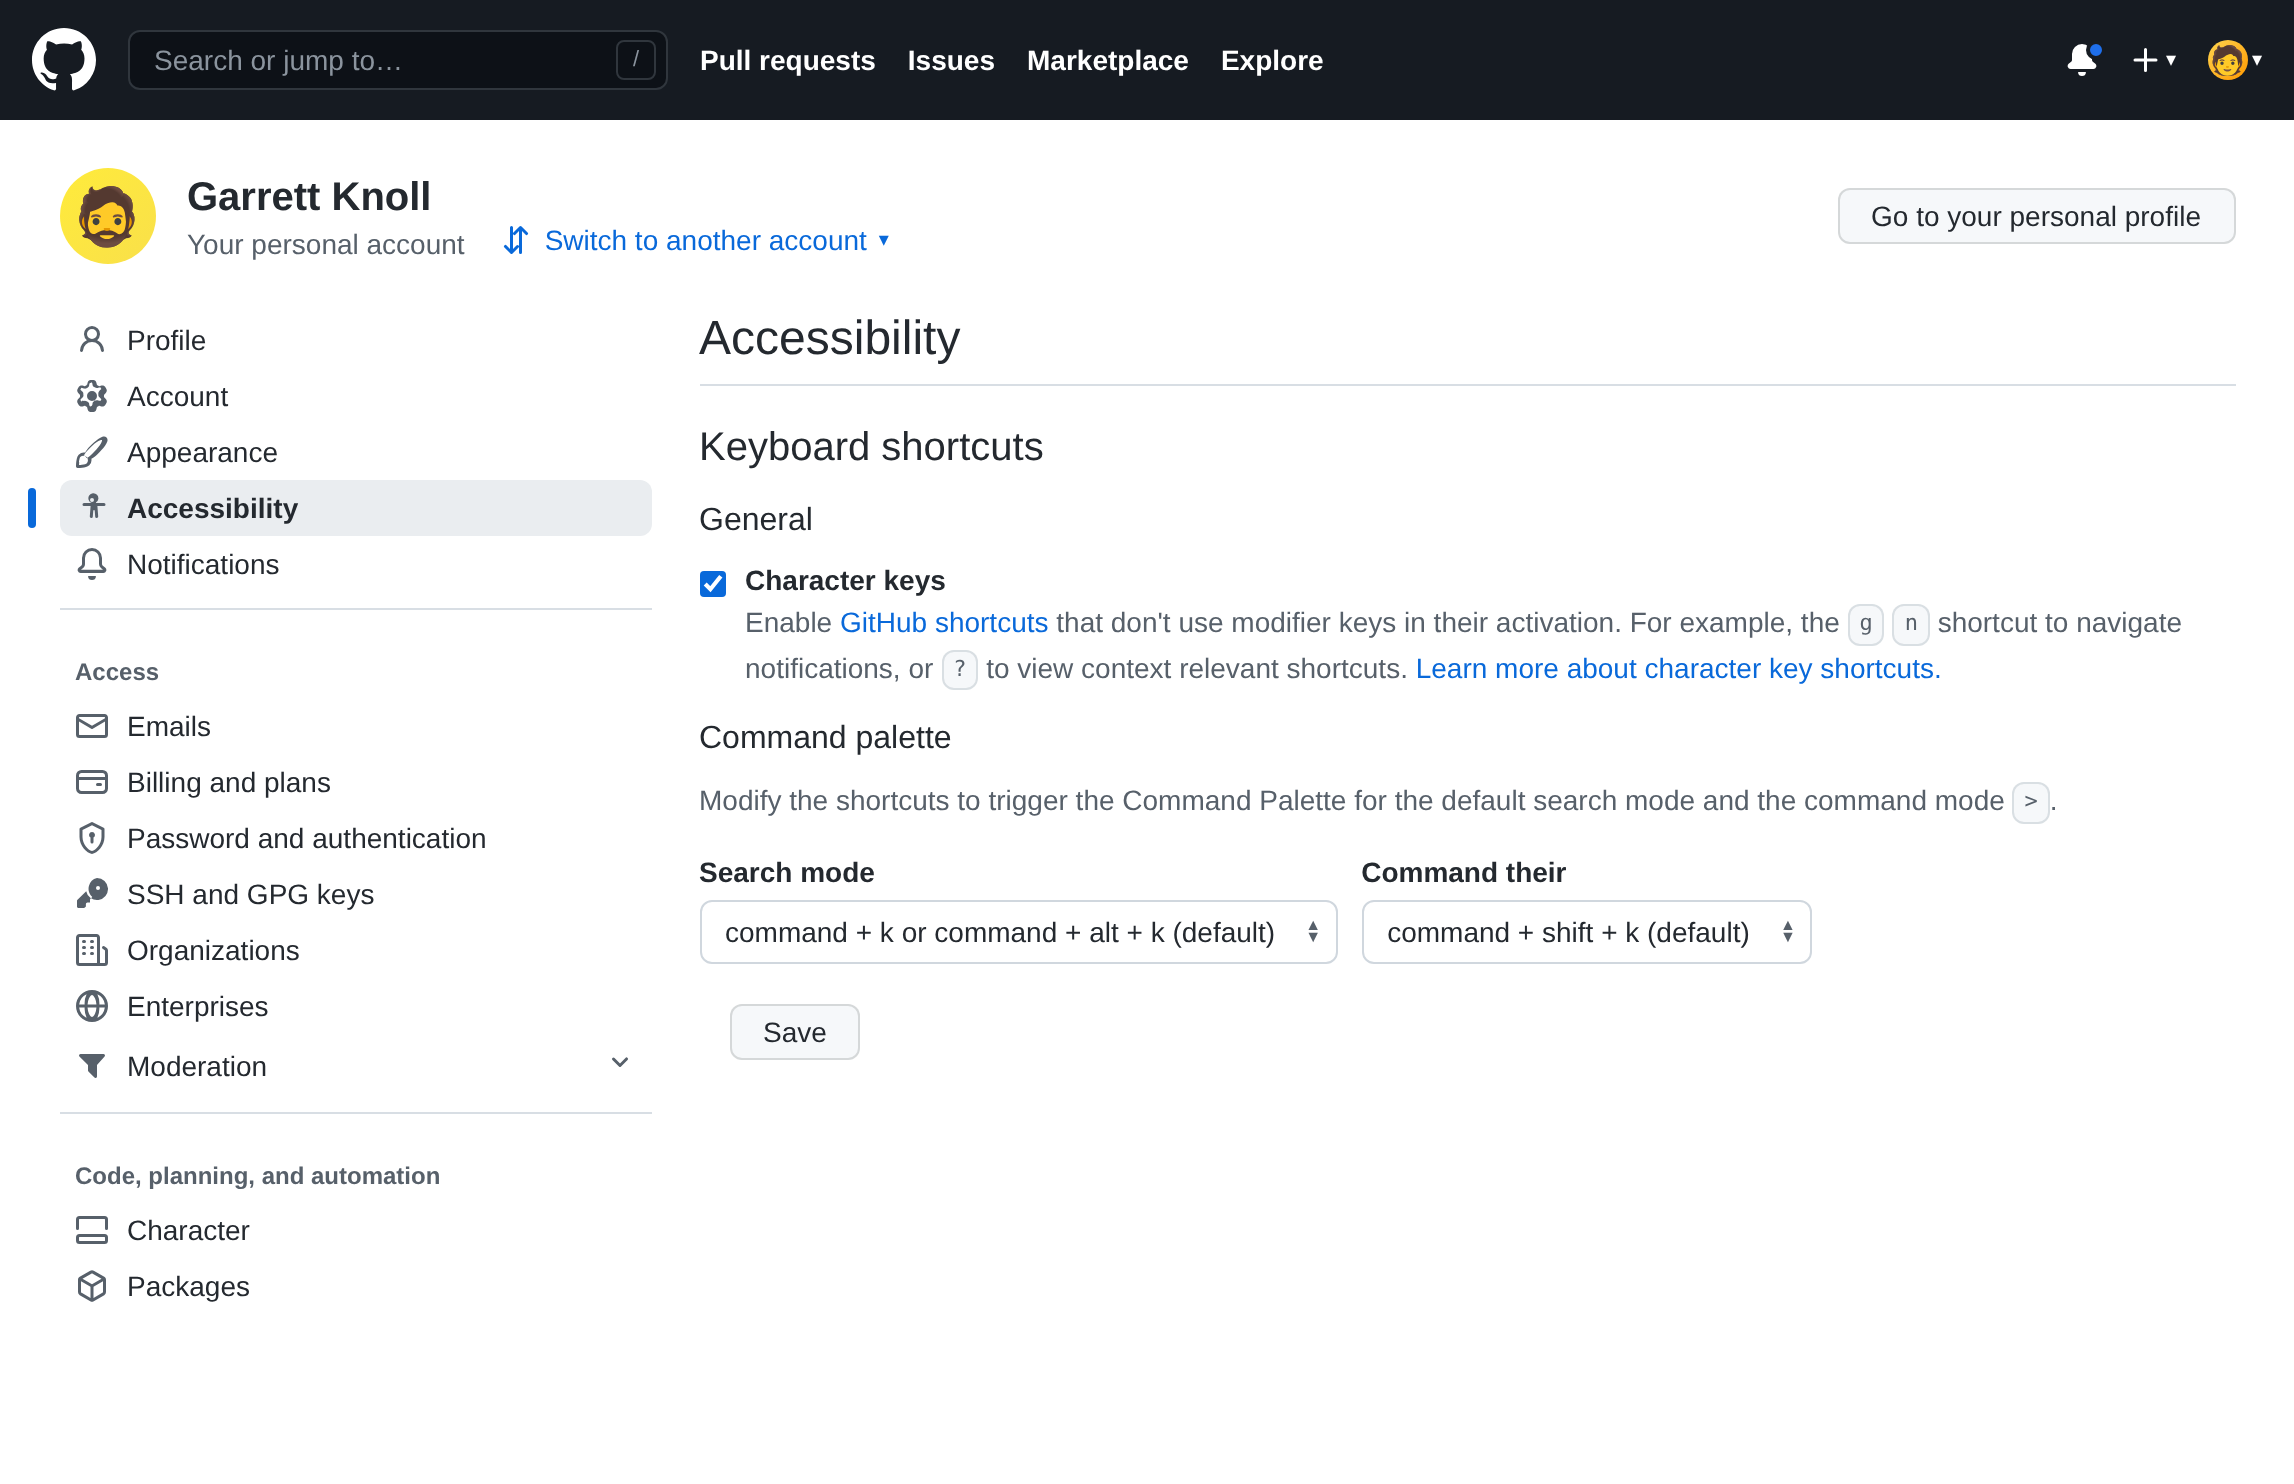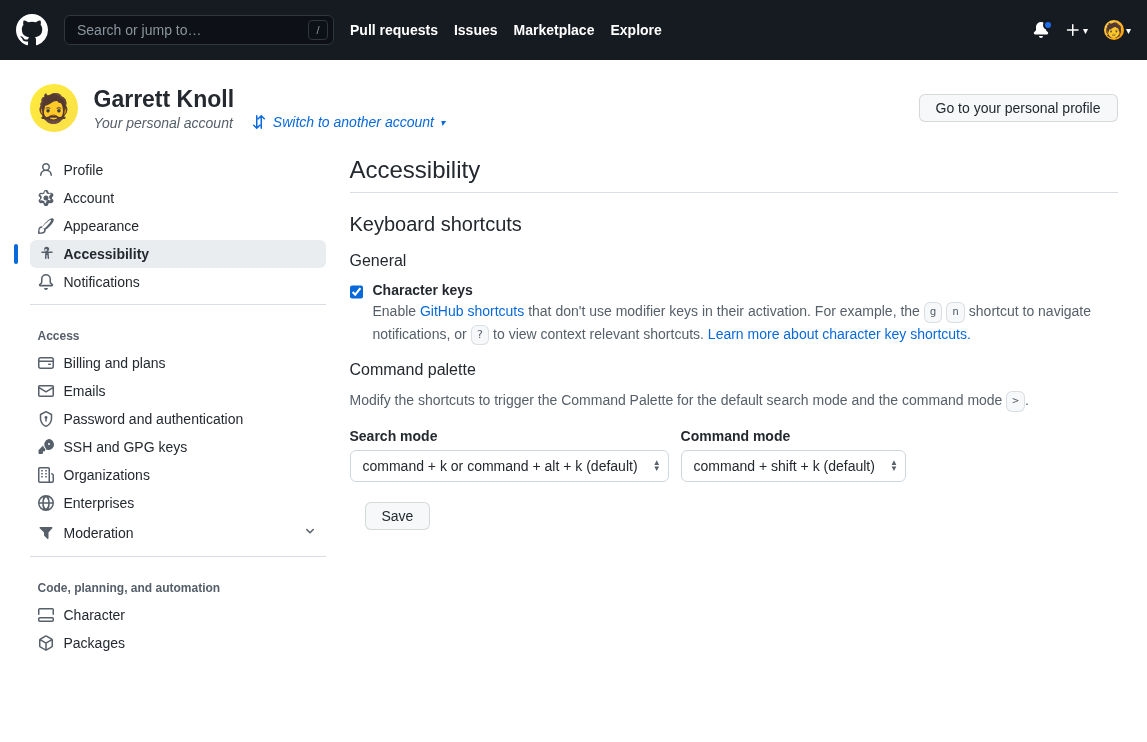--- a/index.html
+++ b/index.html
@@ -27,21 +27,21 @@
 .mini-avatar::after { content:'🧑'; position:absolute; inset:0; display:flex; align-items:center; justify-content:center; font-size:14px; }
 
 
 .container { max-width: 1120px; margin: 0 auto; padding: 24px 16px; }
 
 
 .account-head { display:flex; align-items:center; gap: 16px; margin-bottom: 24px; }
 .big-avatar { width: 48px; height: 48px; border-radius: 50%; background: linear-gradient(135deg, #ffeb3b, #f9e04a); position:relative; overflow:hidden; flex-shrink:0; }
 .big-avatar::after { content:'🧔'; position:absolute; inset:0; display:flex; align-items:center; justify-content:center; font-size:28px; }
 .account-meta { flex: 1; }
-.account-name { font-size: 23px; font-weight: 600; line-height: 1.25; }
+.account-name { font-size: 20px; font-weight: 600; line-height: 1.25; }
 .account-sub { color: #57606a; font-size: 14px; margin-top: 2px; display:inline-block; }
 .switch-link { color: #0969da; font-size: 14px; display:inline-flex; align-items:center; gap:6px; }
 .switch-link svg { fill: #0969da; }
 .profile-btn-wrap { margin-left:auto; }
 .profile-btn { background: #f6f8fa; border: 1px solid rgba(27,31,36,0.15); border-radius: 6px; padding: 5px 16px; font-size: 14px; font-weight: 500; color: #24292f; cursor: pointer; }
 
 
 .columns { display: flex; gap: 24px; align-items: flex-start; }
 .sidebar { width: 296px; flex-shrink: 0; }
 .main { flex: 1; min-width: 0; }
@@ -118,21 +118,21 @@
     </div>
   </div>
 </header>
 
 <div class="container">
 
   <div class="account-head">
     <div class="big-avatar"></div>
     <div class="account-meta">
       <div class="account-name">Garrett Knoll</div>
-      <div style="display:flex; align-items:center; gap:18px; flex-wrap:wrap;font-style:italic;">
+      <div style="display:flex; align-items:flex-start; gap:18px; flex-wrap:wrap;">
         <span class="account-sub">Your personal account</span>
         <a href="#" class="switch-link">
           <svg width="16" height="16" viewBox="0 0 16 16">
               <path d="M5.22 14.78a.75.75 0 0 0 1.06 0l3-3a.75.75 0 0 0 0-1.06.75.75 0 0 0-1.06 0L6.5 12.44V1.75a.75.75 0 0 0-1.5 0v10.69L3.28 10.72a.75.75 0 1 0-1.06 1.06l3 3ZM10.78 1.22a.75.75 0 0 0-1.06 0l-3 3a.75.75 0 1 0 1.06 1.06L9.5 3.56v10.69a.75.75 0 0 0 1.5 0V3.56l1.72 1.72a.75.75 0 1 0 1.06-1.06l-3-3Z"></path>
             </svg>
           <span>Switch to another account</span>
           <span style="font-size:10px;">▾</span>
         </a>
       </div>
     </div>
@@ -174,29 +174,29 @@
               <path d="M8 16a2 2 0 0 0 1.985-1.75c.017-.137-.097-.25-.235-.25h-3.5c-.138 0-.252.113-.235.25A2 2 0 0 0 8 16ZM3 5a5 5 0 0 1 10 0v2.947c0 .346.154.674.42.895l1.27 1.058A1.5 1.5 0 0 1 13.73 12.5H2.27a1.5 1.5 0 0 1-.96-2.6l1.27-1.058A1.16 1.16 0 0 0 3 7.947ZM4.5 5v2.947c0 .788-.351 1.535-.957 2.04L2.5 10.856h11l-1.043-.869A2.66 2.66 0 0 1 11.5 7.947V5a3.5 3.5 0 1 0-7 0Z"></path>
             </svg>
           <span>Notifications</span>
         </li>
       </ul>
       <hr class="hr">
       <div class="nav-heading">Access</div>
       <ul class="nav-group">
         <li class="nav-item">
           <svg width="16" height="16" viewBox="0 0 16 16">
+              <path d="M1.75 2h12.5c.966 0 1.75.784 1.75 1.75v8.5A1.75 1.75 0 0 1 14.25 14H1.75A1.75 1.75 0 0 1 0 12.25v-8.5C0 2.784.784 2 1.75 2ZM1.5 12.25c0 .138.112.25.25.25h12.5a.25.25 0 0 0 .25-.25V5.809L8.38 9.397a.75.75 0 0 1-.76 0L1.5 5.809Zm13-8.5a.25.25 0 0 0-.25-.25H1.75a.25.25 0 0 0-.25.25v.32L8 7.88l6.5-3.81Z"></path>
+            </svg>
+          <span>Emails</span>
+        </li>
+        <li class="nav-item">
+          <svg width="16" height="16" viewBox="0 0 16 16">
               <path d="M0 4.75A2.75 2.75 0 0 1 2.75 2h10.5A2.75 2.75 0 0 1 16 4.75v6.5A2.75 2.75 0 0 1 13.25 14H2.75A2.75 2.75 0 0 1 0 11.25ZM2.75 3.5c-.69 0-1.25.56-1.25 1.25V5.5h13V4.75c0-.69-.56-1.25-1.25-1.25ZM1.5 11.25c0 .69.56 1.25 1.25 1.25h10.5c.69 0 1.25-.56 1.25-1.25V7h-13ZM10 9.25a.75.75 0 0 1 .75-.75h1.5a.75.75 0 0 1 0 1.5h-1.5a.75.75 0 0 1-.75-.75Z"></path>
             </svg>
           <span>Billing and plans</span>
-        </li>
-        <li class="nav-item">
-          <svg width="16" height="16" viewBox="0 0 16 16">
-              <path d="M1.75 2h12.5c.966 0 1.75.784 1.75 1.75v8.5A1.75 1.75 0 0 1 14.25 14H1.75A1.75 1.75 0 0 1 0 12.25v-8.5C0 2.784.784 2 1.75 2ZM1.5 12.25c0 .138.112.25.25.25h12.5a.25.25 0 0 0 .25-.25V5.809L8.38 9.397a.75.75 0 0 1-.76 0L1.5 5.809Zm13-8.5a.25.25 0 0 0-.25-.25H1.75a.25.25 0 0 0-.25.25v.32L8 7.88l6.5-3.81Z"></path>
-            </svg>
-          <span>Emails</span>
         </li>
         <li class="nav-item">
           <svg width="16" height="16" viewBox="0 0 16 16">
               <path d="M8 0a.75.75 0 0 1 .33.077l5.5 2.75A.75.75 0 0 1 14.25 3.5v4c0 4.418-3.582 8-6.25 8.5-2.668-.5-6.25-4.082-6.25-8.5v-4a.75.75 0 0 1 .42-.673l5.5-2.75A.75.75 0 0 1 8 0Zm0 1.588L3.25 3.963V7.5c0 3.5 2.75 6.5 4.75 7 2-.5 4.75-3.5 4.75-7V3.963ZM8 5a1.5 1.5 0 0 1 .75 2.799V10a.75.75 0 0 1-1.5 0V7.799A1.5 1.5 0 0 1 8 5Z"></path>
             </svg>
           <span>Password and authentication</span>
         </li>
         <li class="nav-item">
           <svg width="16" height="16" viewBox="0 0 16 16">
               <path d="M10.5 0a5.5 5.5 0 1 1-5.396 6.564l-4.47 4.47A.75.75 0 0 0 .5 11.56v2.69c0 .414.336.75.75.75h2.69a.75.75 0 0 0 .53-.22l.47-.47V13a.75.75 0 0 1 .75-.75H7v-1.31a.75.75 0 0 1 .22-.53l.936-.936A5.5 5.5 0 0 1 10.5 0ZM12 5a1 1 0 1 0-2 0 1 1 0 0 0 2 0Z"></path>
@@ -269,21 +269,21 @@
 
       <div class="dropdown-row">
         <div class="dropdown-col">
           <label>Search mode</label>
           <div class="select-box">
             <button class="select-btn">command + k or command + alt + k (default)</button>
             <span class="select-arrows">▲<br>▼</span>
           </div>
         </div>
         <div class="dropdown-col">
-          <label>Command mode</label>
+          <label>Command their</label>
           <div class="select-box">
             <button class="select-btn">command + shift + k (default)</button>
             <span class="select-arrows">▲<br>▼</span>
           </div>
         </div>
       </div>
 
       <button class="save-btn">Save</button>
     </main>
   </div>

